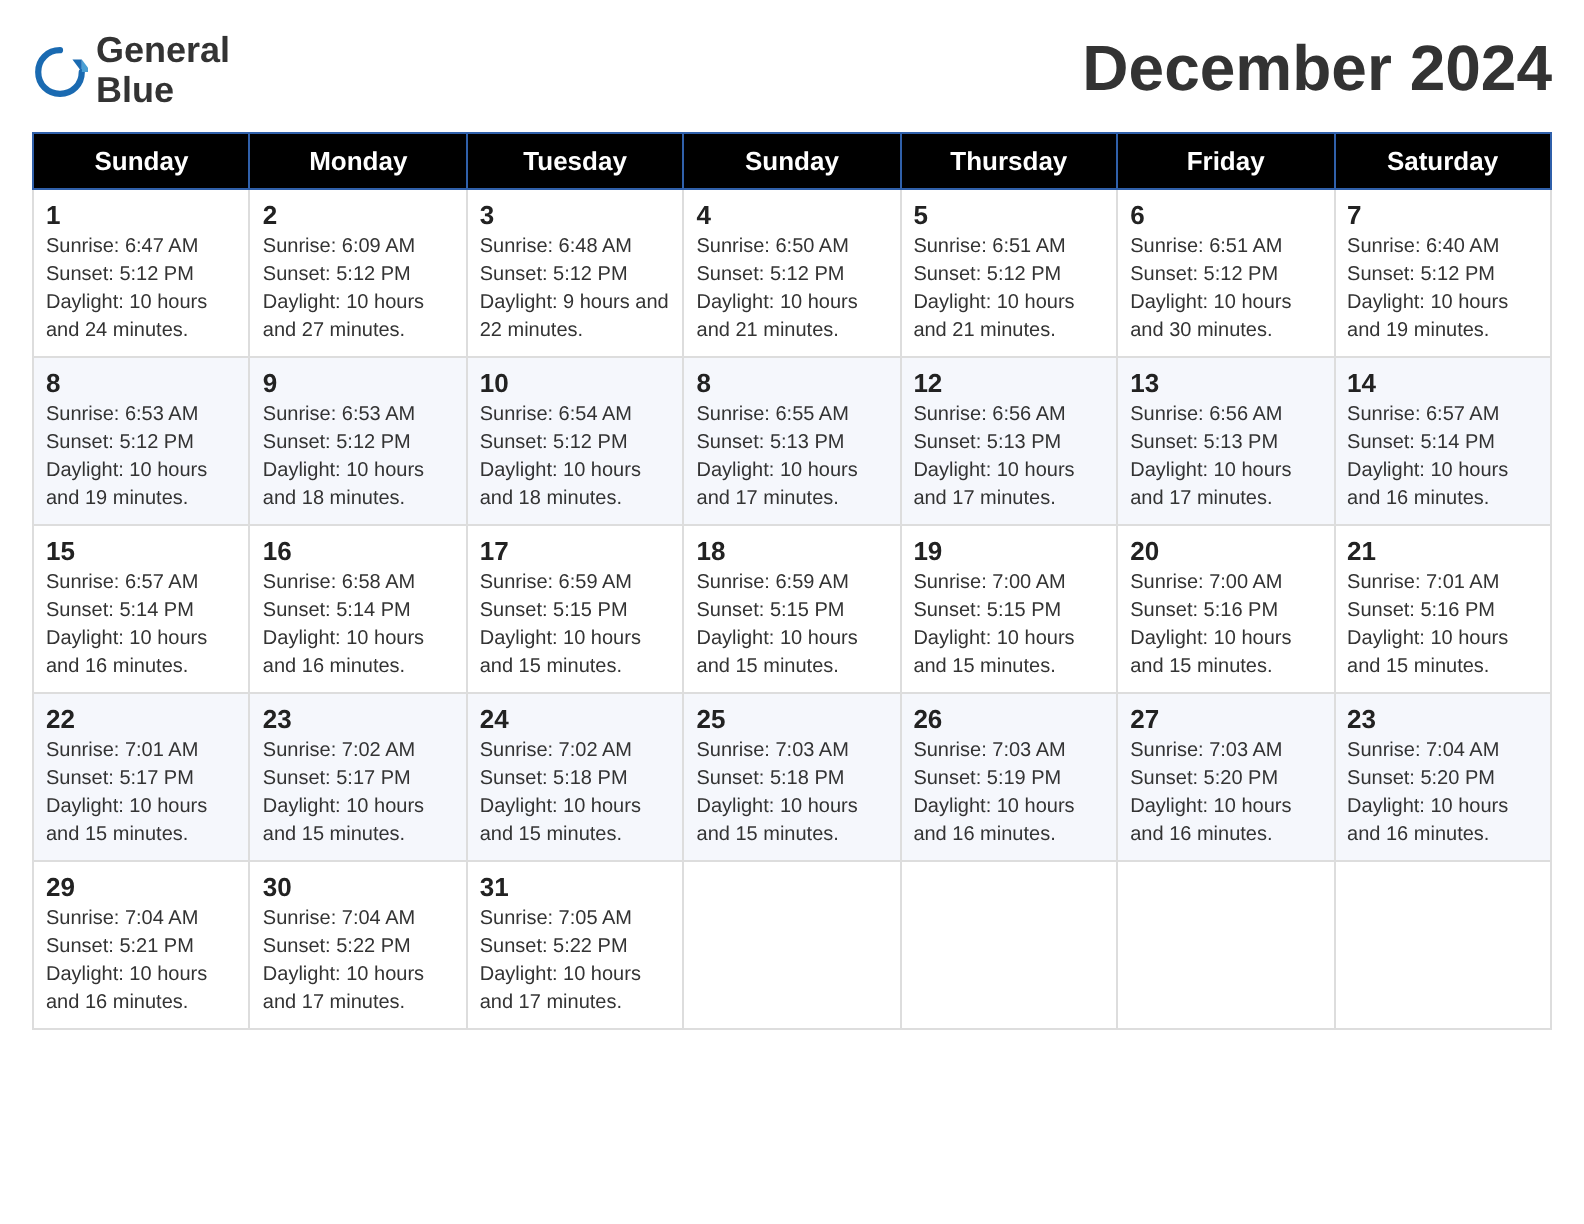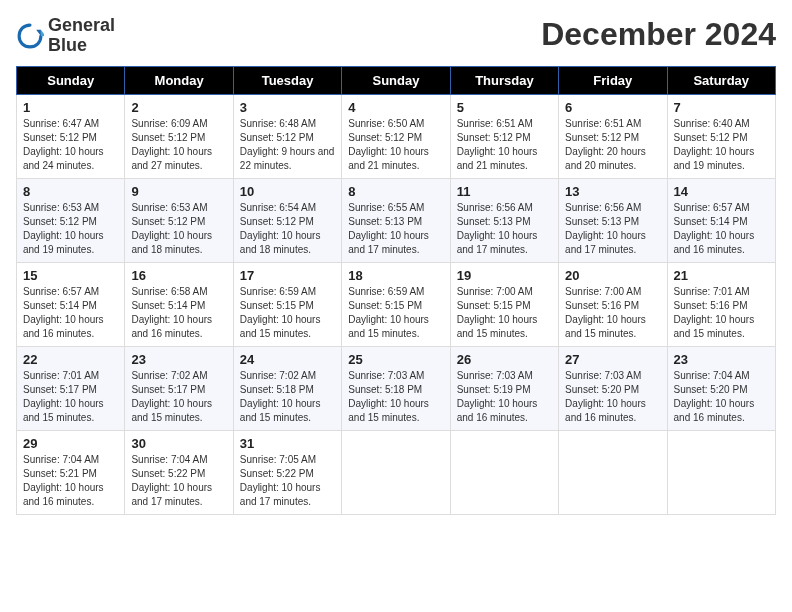--- a/index.html
+++ b/index.html
@@ -165,21 +165,21 @@
           <span>Sunrise: 6:51 AM</span><br>
           <span>Sunset: 5:12 PM</span><br>
           <span>Daylight: 10 hours and 21 minutes.</span>
         </div>
       </td>
         <td>
         <span class="day-num">6</span>
         <div class="day-info">
           <span>Sunrise: 6:51 AM</span><br>
           <span>Sunset: 5:12 PM</span><br>
-          <span>Daylight: 20 hours and 20 minutes.</span>
+          <span>Daylight: 10 hours and 30 minutes.</span>
         </div>
       </td>
         <td>
         <span class="day-num">7</span>
         <div class="day-info">
           <span>Sunrise: 6:40 AM</span><br>
           <span>Sunset: 5:12 PM</span><br>
           <span>Daylight: 10 hours and 19 minutes.</span>
         </div>
       </td>
@@ -211,21 +211,21 @@
       </td>
         <td>
         <span class="day-num">8</span>
         <div class="day-info">
           <span>Sunrise: 6:55 AM</span><br>
           <span>Sunset: 5:13 PM</span><br>
           <span>Daylight: 10 hours and 17 minutes.</span>
         </div>
       </td>
         <td>
-        <span class="day-num">11</span>
+        <span class="day-num">12</span>
         <div class="day-info">
           <span>Sunrise: 6:56 AM</span><br>
           <span>Sunset: 5:13 PM</span><br>
           <span>Daylight: 10 hours and 17 minutes.</span>
         </div>
       </td>
         <td>
         <span class="day-num">13</span>
         <div class="day-info">
           <span>Sunrise: 6:56 AM</span><br>

